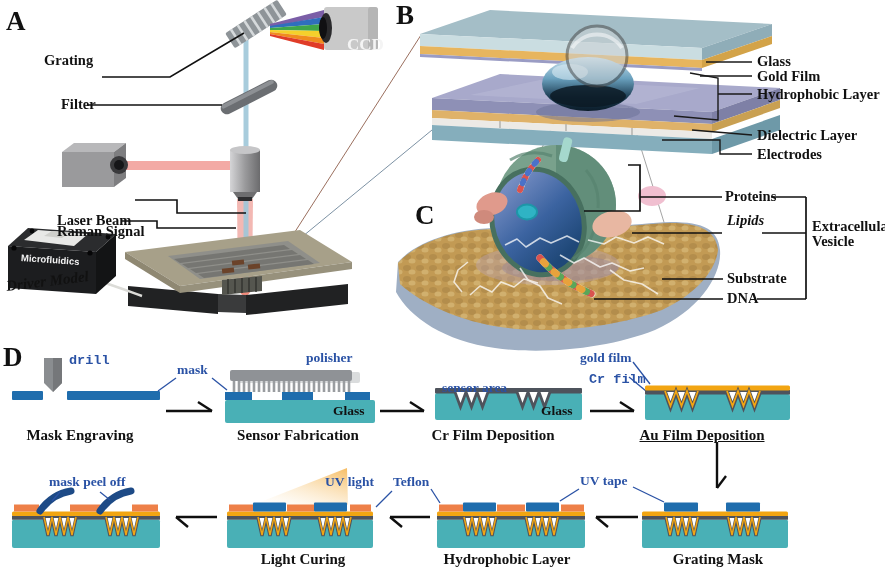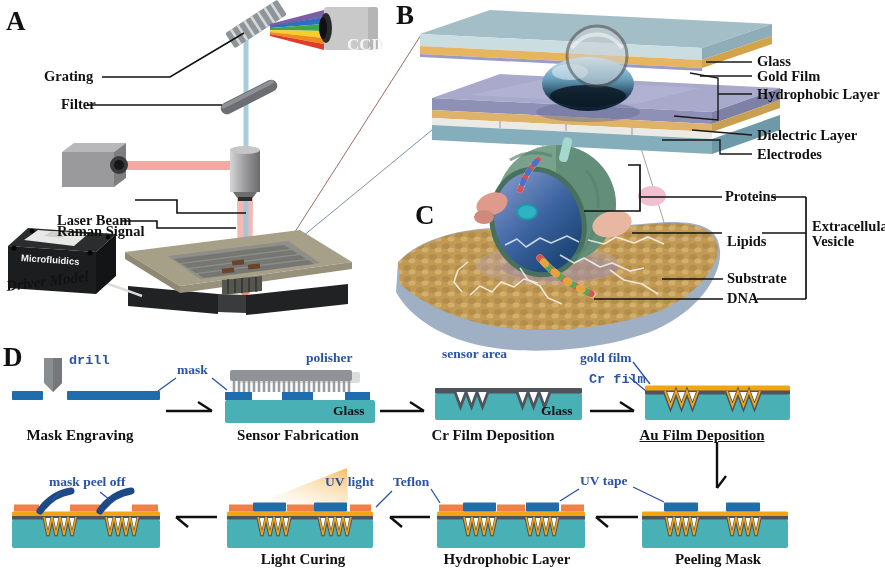--- a/index.html
+++ b/index.html
@@ -457,54 +457,54 @@
           <line x1="100" y1="492" x2="110" y2="500"></line>
     </g>
   </g>
 </svg>
 
 <div class="txt panel-letter" style="left:6px;top:6px;">A</div>
 <div class="txt panel-letter" style="left:396px;top:0px;">B</div>
 <div class="txt panel-letter" style="left:415px;top:200px;">C</div>
 <div class="txt panel-letter" style="left:3px;top:342px;">D</div>
 
-<div class="txt lbl" style="left:44px;top:68px;text-align:center;">Grating</div>
+<div class="txt lbl" style="left:44px;top:52px;text-align:center;">Grating</div>
 <div class="txt lbl" style="left:44px;top:96px;margin-left:17px;">Filter</div>
 <div class="txt lbl" style="left:57px;top:191px;margin-top:32px;">Raman Signal</div>
 <div class="txt lbl" style="left:57px;top:212px;">Laser Beam</div>
 <div class="txt ccd-txt" style="left:347px;top:35px;">CCD</div>
 <div class="txt white-sans" style="left:21px;top:254px;transform:rotate(4deg);">Microfluidics</div>
 <div class="txt lbl italic" style="left:6px;top:273px;transform:rotate(-7deg);font-size:15px;">Driver Model</div>
 
 <div class="txt lbl" style="left:757px;top:53px;">Glass</div>
 <div class="txt lbl" style="left:757px;top:68px;">Gold Film</div>
 <div class="txt lbl" style="left:757px;top:86px;">Hydrophobic Layer</div>
 <div class="txt lbl" style="left:757px;top:127px;">Dielectric Layer</div>
 <div class="txt lbl" style="left:757px;top:146px;">Electrodes</div>
 
 <div class="txt lbl" style="left:725px;top:188px;">Proteins</div>
-<div class="txt lbl" style="left:727px;top:233px;">Lipids</div>
+<div class="txt lbl" style="left:727px;top:212px;font-style:italic;">Lipids</div>
 <div class="txt lbl" style="left:727px;top:270px;">Substrate</div>
 <div class="txt lbl" style="left:727px;top:290px;">DNA</div>
 <div class="txt lbl wrap2" style="left:812px;top:219px;">Extracellular Vesicle</div>
 
 <div class="txt cap" style="left:5px;top:427px;">Mask Engraving</div>
 <div class="txt cap" style="left:223px;top:427px;">Sensor Fabrication</div>
 <div class="txt cap" style="left:418px;top:427px;">Cr Film Deposition</div>
 <div class="txt cap" style="left:627px;top:427px;text-decoration:underline;">Au Film Deposition</div>
 <div class="txt cap" style="left:4px;top:551px;margin-top:34px;">Peeling</div>
 <div class="txt cap" style="left:228px;top:551px;">Light Curing</div>
 <div class="txt cap" style="left:432px;top:551px;">Hydrophobic Layer</div>
-<div class="txt cap" style="left:643px;top:551px;">Peeling Mask</div>
+<div class="txt cap" style="left:643px;top:551px;">Grating Mask</div>
 
 <div class="txt blue" style="left:69px;top:353px;font-family:Liberation Mono, monospace;">drill</div>
 <div class="txt blue" style="left:177px;top:362px;">mask</div>
 <div class="txt blue" style="left:306px;top:350px;">polisher</div>
 <div class="txt lbl-sm" style="left:333px;top:403px;">Glass</div>
-<div class="txt blue" style="left:442px;top:346px;">sensor area</div>
+<div class="txt blue" style="left:442px;top:380px;">sensor area</div>
 <div class="txt lbl-sm" style="left:541px;top:403px;">Glass</div>
 <div class="txt blue" style="left:580px;top:350px;">gold film</div>
 <div class="txt blue" style="left:589px;top:372px;font-family:Liberation Mono, monospace;">Cr film</div>
 <div class="txt blue" style="left:580px;top:473px;">UV tape</div>
 <div class="txt blue" style="left:393px;top:474px;">Teflon</div>
 <div class="txt blue" style="left:325px;top:474px;">UV light</div>
 <div class="txt blue" style="left:49px;top:474px;">mask peel off</div>
 
 </div>
 

